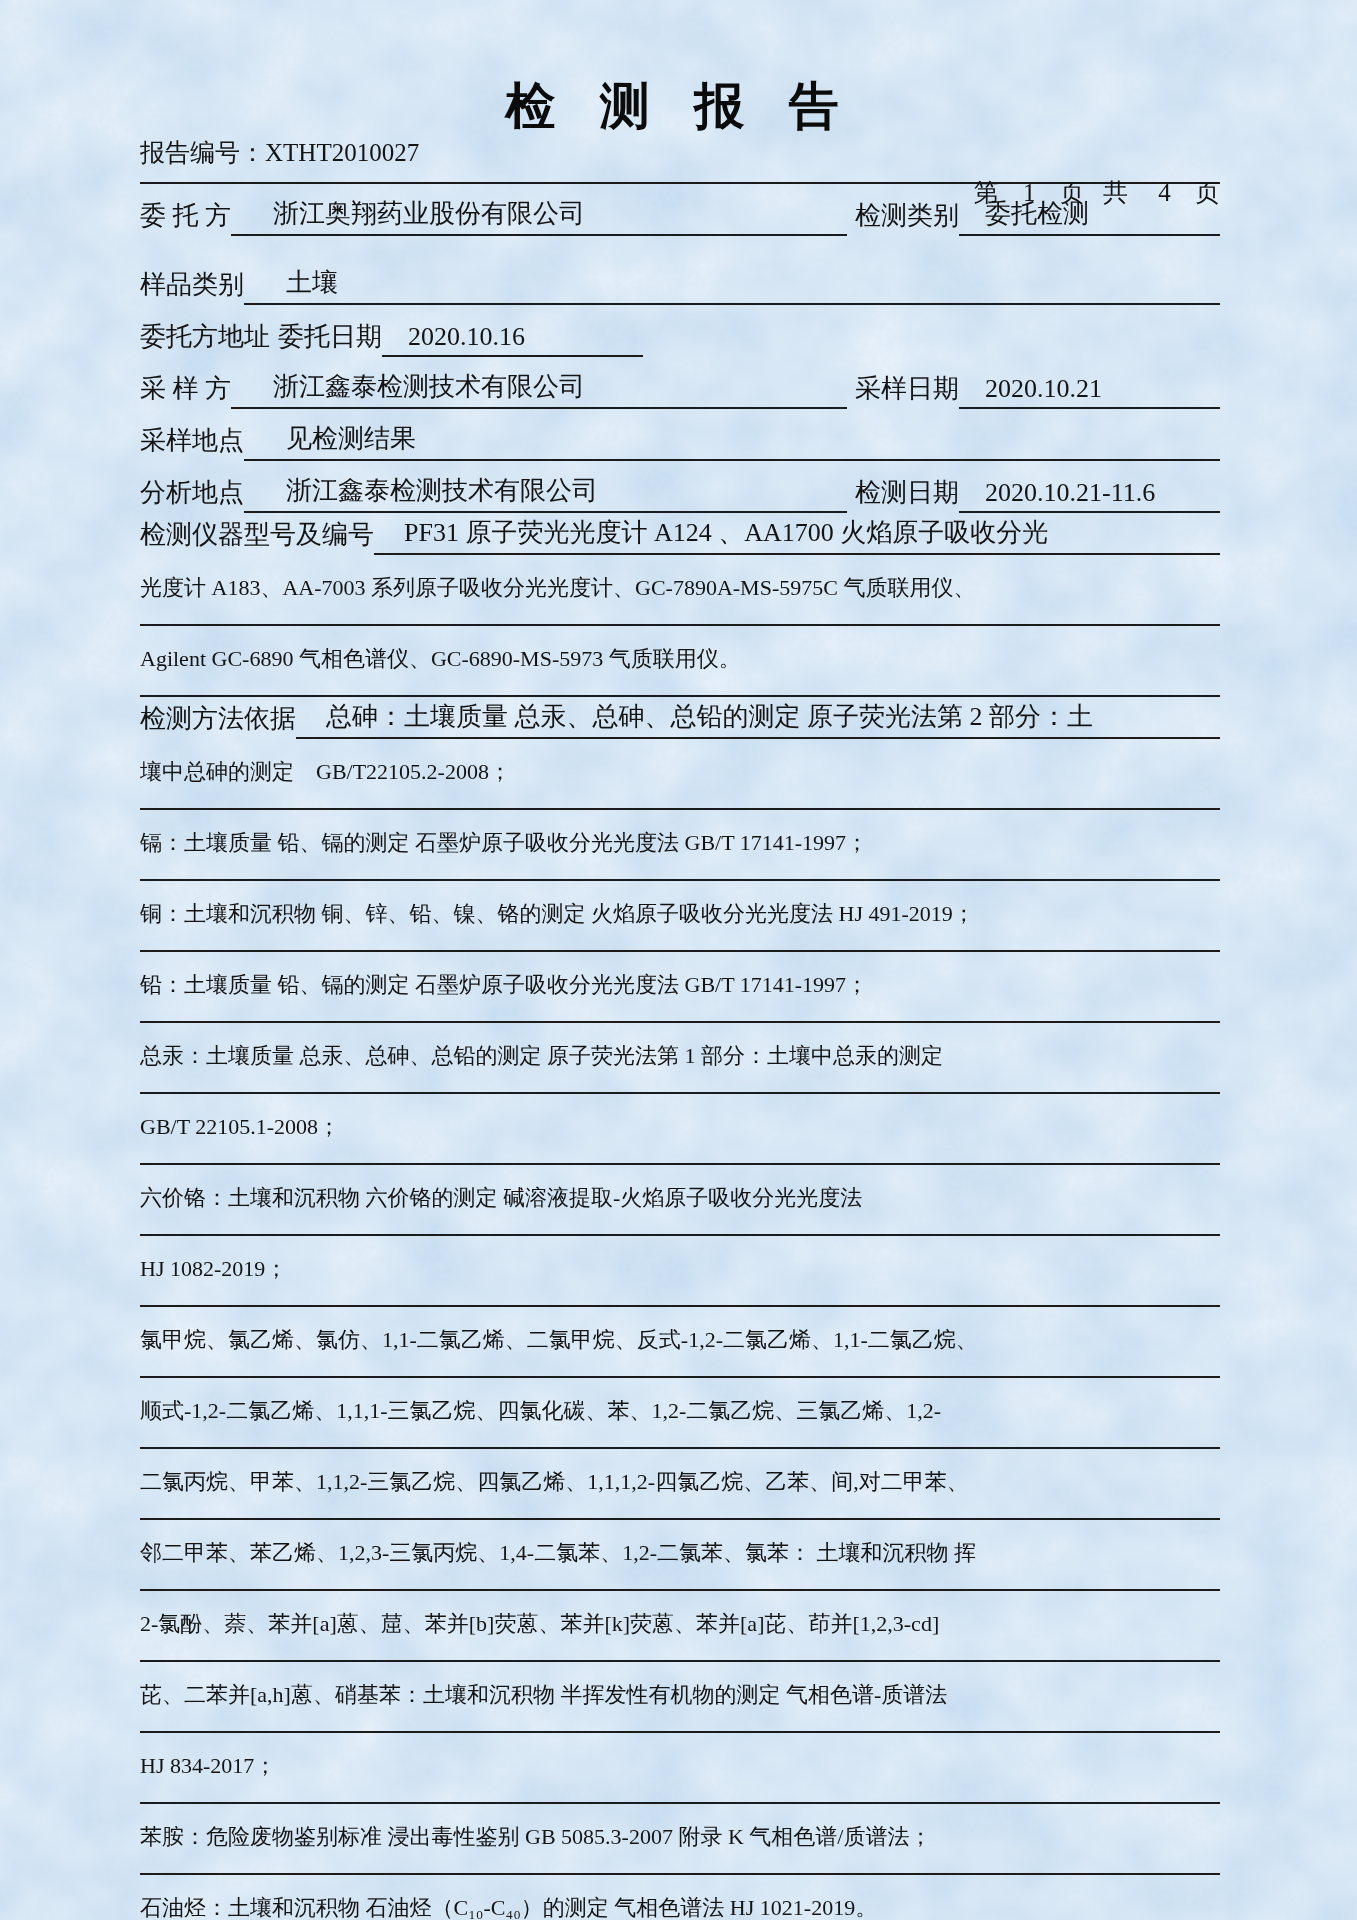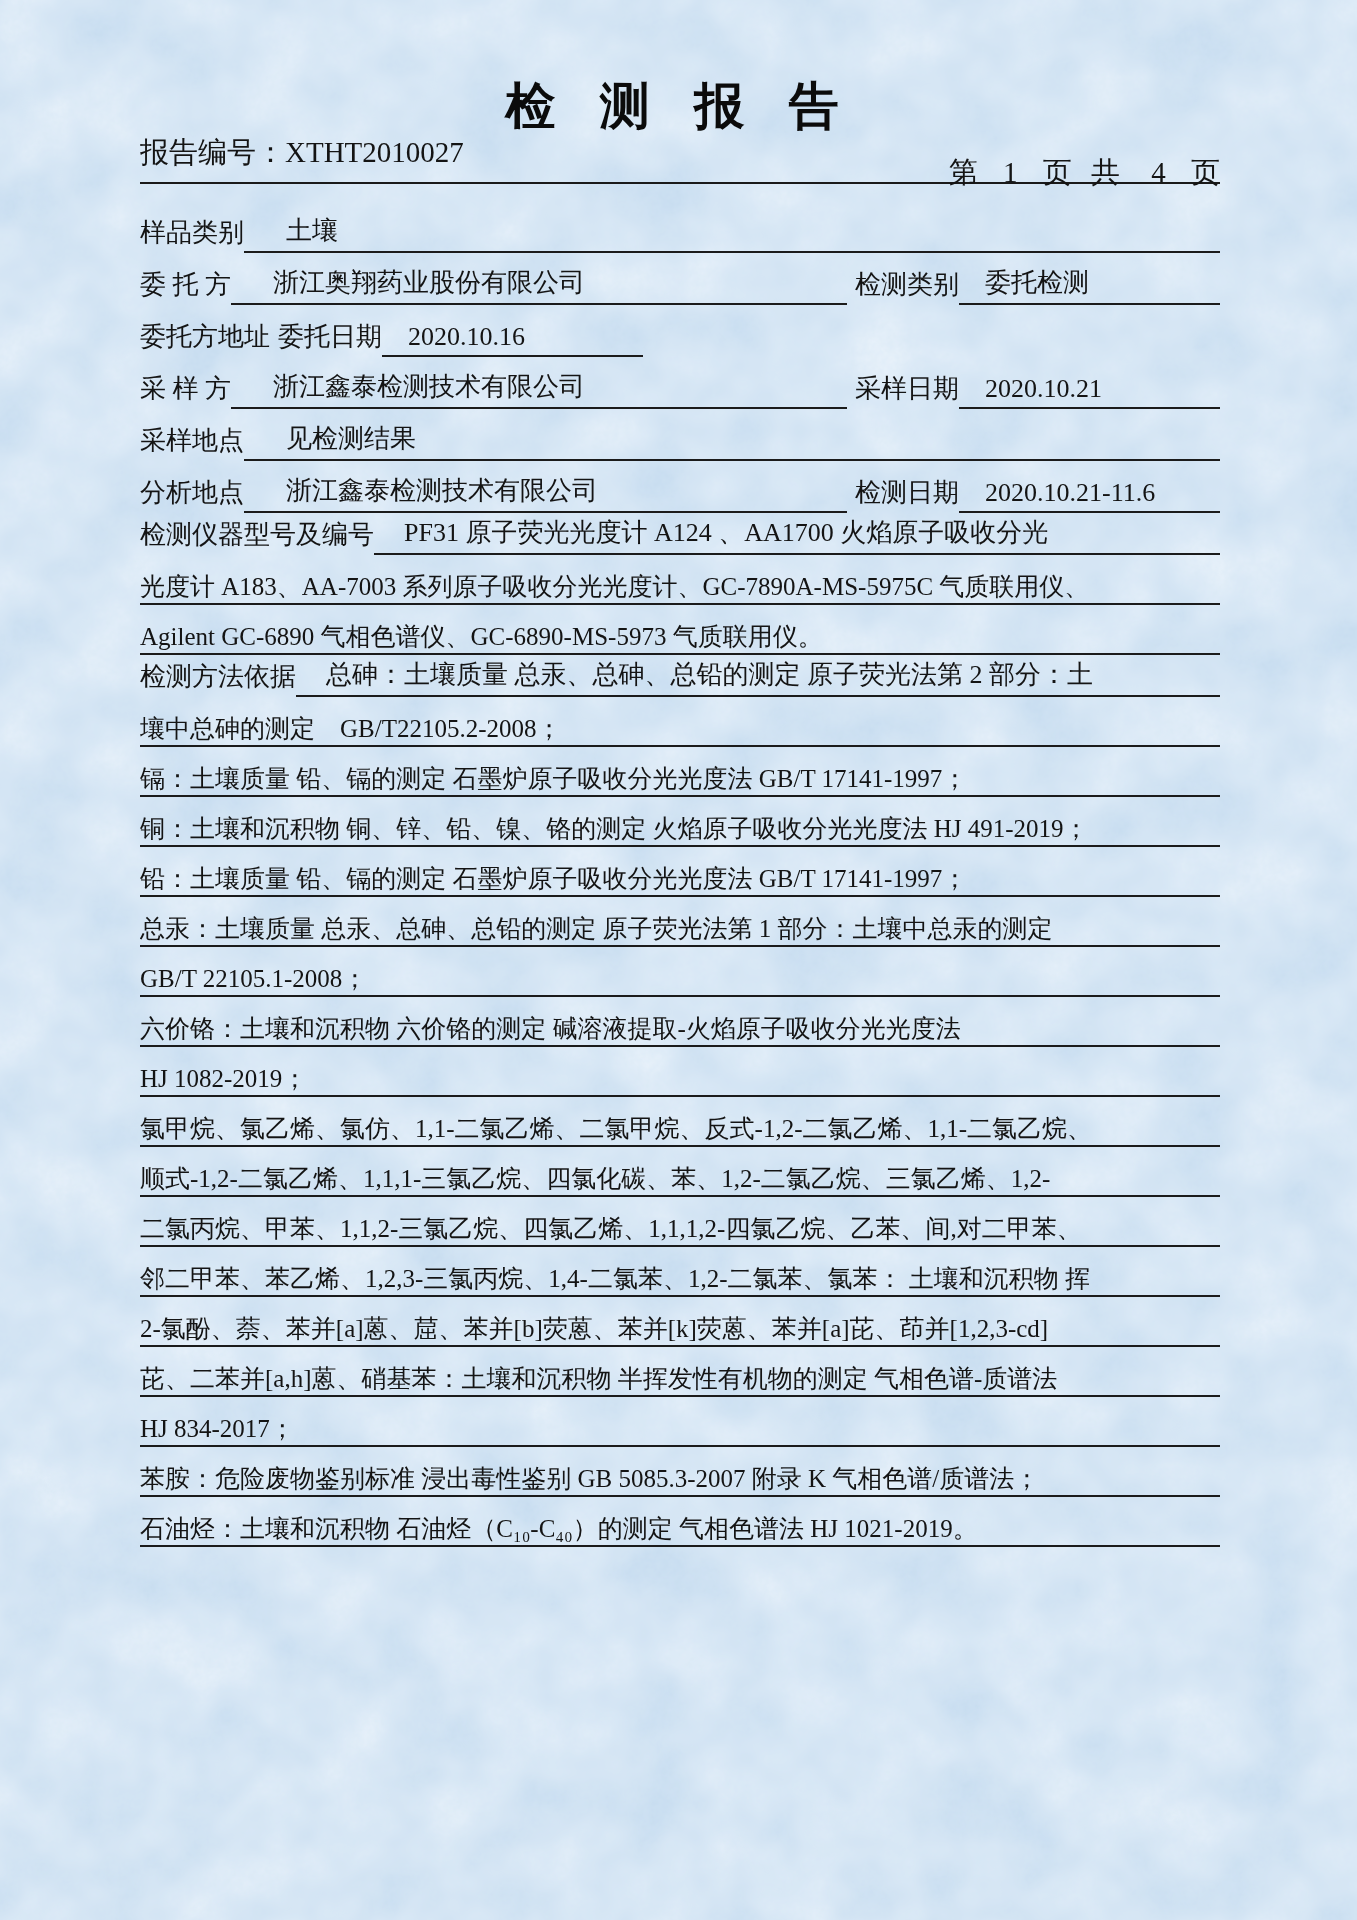--- a/index.html
+++ b/index.html
@@ -18,23 +18,23 @@
   .title{
     margin-top:66px;
     text-align:center;
     font-size:50px;
     font-weight:900;
     letter-spacing:16px;
     line-height:1.1;
     color:#0b0b0b;
   }
   .meta{
-    display:flex;justify-content:space-between;align-items:center;
+    display:flex;justify-content:space-between;align-items:flex-start;
     margin-top:2px;
-    font-size:29px;
+    font-size:25px;
     height:34px;
   }
   .pageind span{display:inline-block;}
   .pageind .pnum{margin:0 18px;}
   .pageind .pmid{letter-spacing:6px;margin-top:40px;}
   .rule{
     margin-top:12px;
     border-top:2.5px solid #1a1a1a;
     height:0;
   }
@@ -55,23 +55,23 @@
     border-bottom:2px solid #1b1b1b;
     padding:0 0 3px 42px;
     overflow:hidden;
   }
   .fval.tight{padding-left:30px;}
   .rlabel{padding-left:8px;}
   .rval{flex:0 0 235px;padding-left:26px;}
   .pline{
     display:flex;align-items:flex-end;
     height:48px;
-    font-size:25px;
+    font-size:22px;
     border-bottom:2px solid #1b1b1b;
-    padding-bottom:0;
+    padding-bottom:21px;
     white-space:nowrap;
     overflow:hidden;
   }
 </style>
 </head>
 <body>
 
 <div class="page">
 
   <svg class="texture" width="1357" height="1920" xmlns="http://www.w3.org/2000/svg">
@@ -102,30 +102,30 @@
         <span>第</span>
         <span class="pnum">1</span>
         <span class="pmid">页 共</span>
         <span class="pnum">4</span>
         <span>页</span>
       </div>
     </div>
 
     <div class="rule"></div>
 
-    <div class="frow first">
-      <span class="flabel">样品类别</span>
-      <span class="fval">土壤</span>
-    </div>
-
     <div class="frow">
       <span class="flabel">委 托 方</span>
       <span class="fval">浙江奥翔药业股份有限公司</span>
       <span class="flabel rlabel">检测类别</span>
       <span class="fval rval">委托检测</span>
+    </div>
+
+    <div class="frow first">
+      <span class="flabel">样品类别</span>
+      <span class="fval">土壤</span>
     </div>
 
     <div class="frow">
       <span class="flabel">委托方地址</span>
       <span class="flabel rlabel">委托日期</span>
       <span class="fval rval">2020.10.16</span>
     </div>
 
     <div class="frow">
       <span class="flabel">采 样 方</span>

